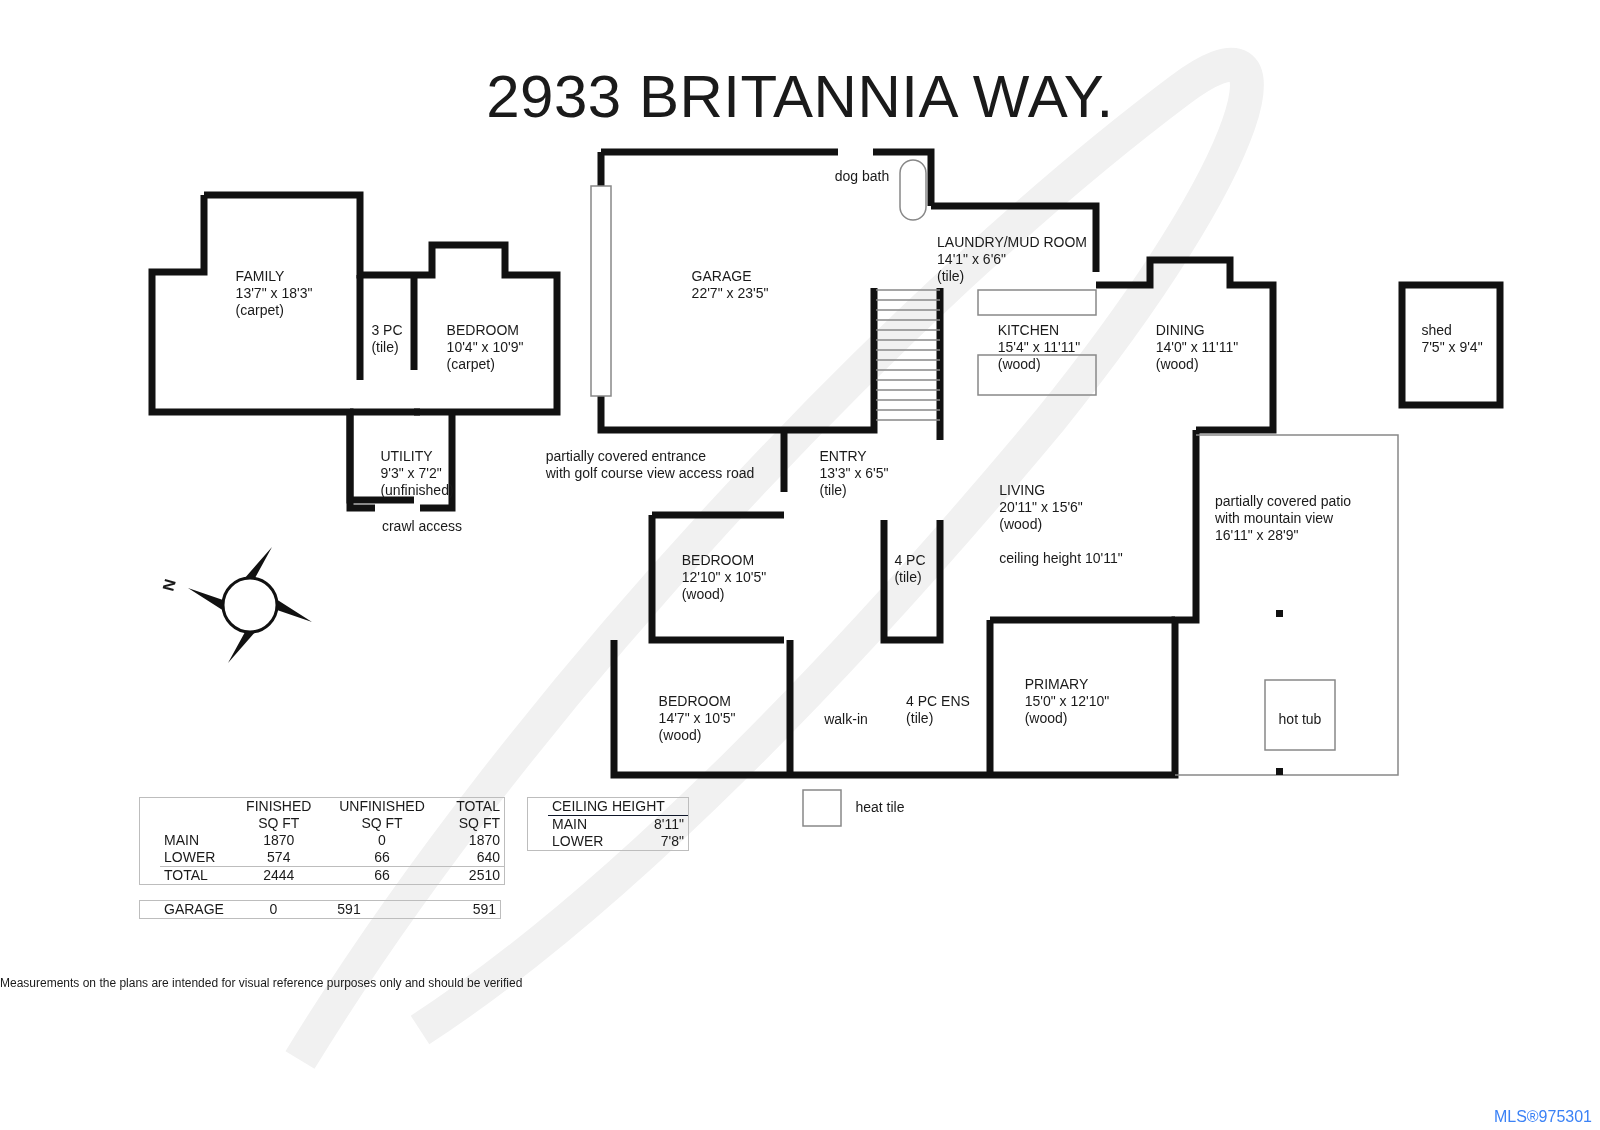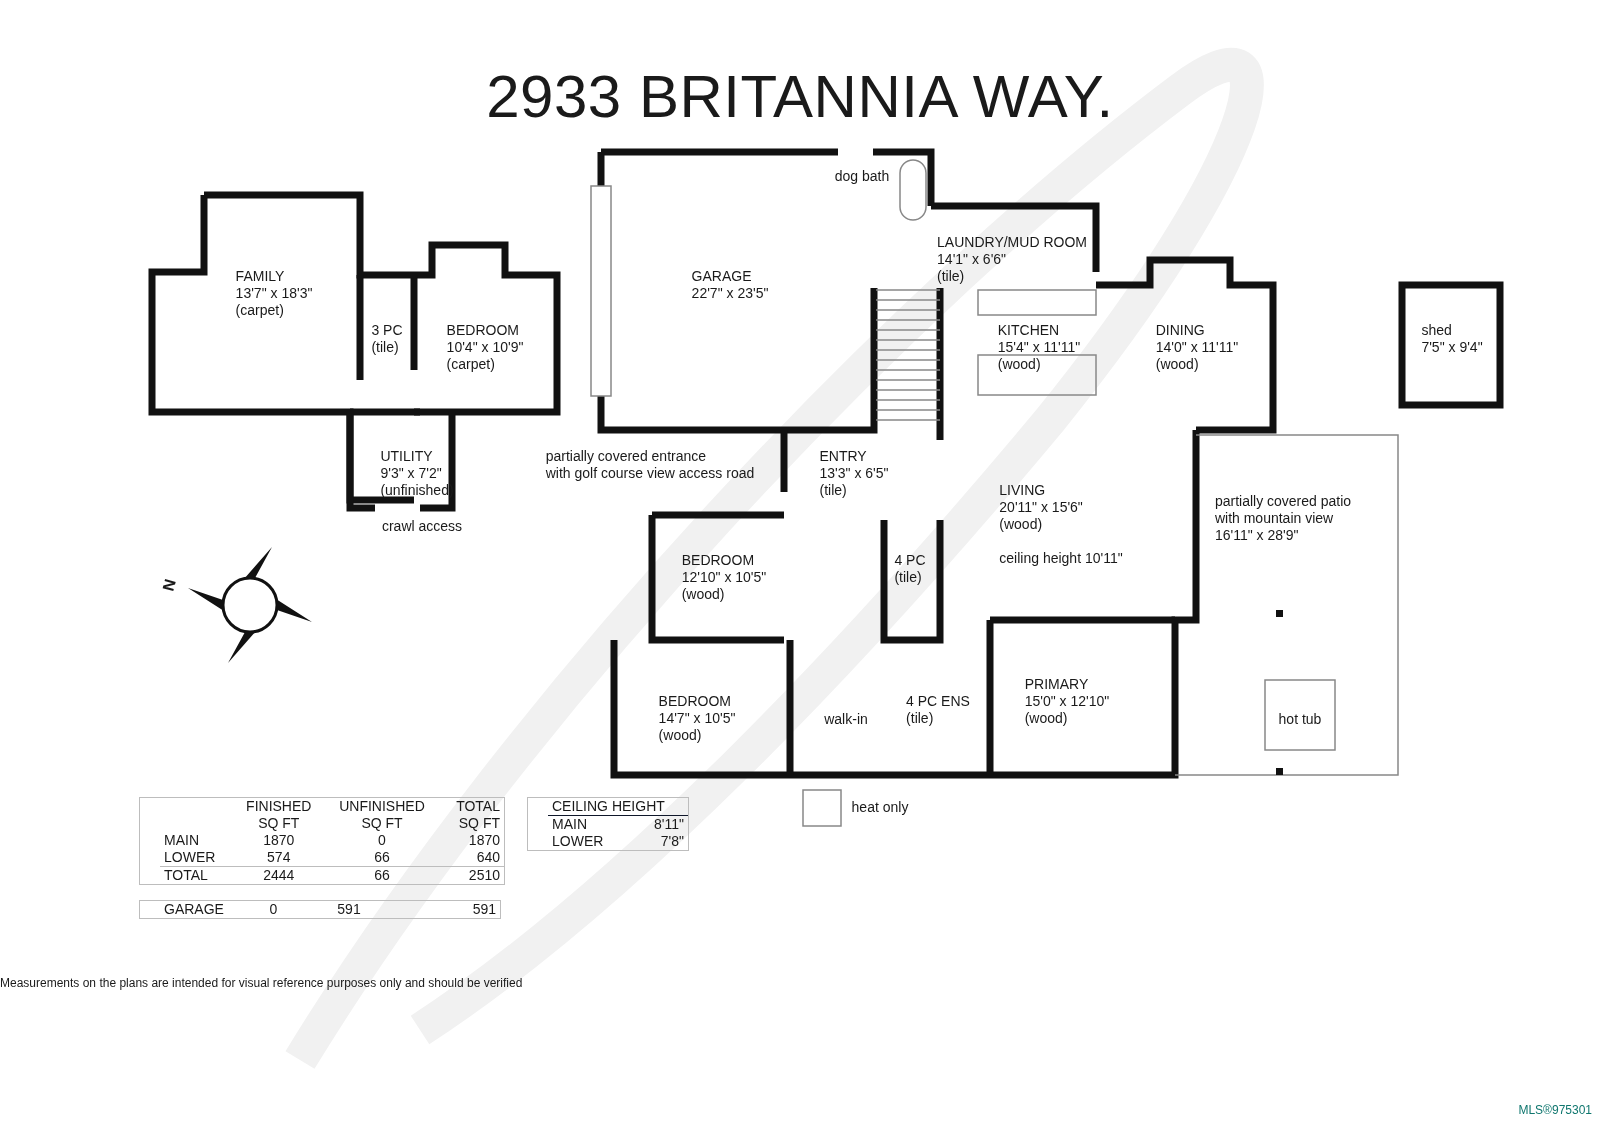--- a/index.html
+++ b/index.html
@@ -9,21 +9,21 @@
            font-size:60px; letter-spacing:0.5px; }
   svg.plan { position:absolute; left:0; top:0; }
   .lbl { position:absolute; text-align:left; font-size:14px; line-height:17px; white-space:nowrap; transform:translateX(-50%); }
   .tbl { position:absolute; border:1px solid #bdbdbd; font-size:14px; line-height:17px;padding-left:20px; }
   .tbl table { border-collapse:collapse; }
   .tbl td { padding:0 4px; }
   .r { text-align:right; }
   .c { text-align:center; }
   .sep td { border-top:1px solid #bdbdbd; }
   .footer { position:absolute; left:0; width:1600px; top:976px; text-align:left; font-size:12px; }
-  .mls { position:absolute; right:8px; bottom:13px; font-size:12px; color:#0f766e; }
+  .mls { position:absolute; right:8px; bottom:4px; font-size:16px; color:#3b82f6; }
   .compass-n { position:absolute; left:164px; top:576px; font-size:16px; font-weight:bold; transform:rotate(-75deg); }
 </style>
 </head>
 <body>
 
 <div class="title">2933 BRITANNIA WAY.</div>
 
 <svg class="plan" width="1600" height="1130">
 
   <path d="M300 1060 C 520 700, 900 300, 1180 90 C 1300 0, 1260 160, 1050 420 C 850 660, 620 900, 420 1030" fill="none" stroke="#f1f1f1" stroke-width="34"></path>
@@ -150,21 +150,21 @@
 <div class="lbl" style="left:938px;top:693px">
   <div>4 PC ENS</div>
   <div>(tile)</div>
 </div>
 <div class="lbl" style="left:1067px;top:676px">
   <div>PRIMARY</div>
   <div>15'0" x 12'10"</div>
   <div>(wood)</div>
 </div>
 <div class="lbl" style="left:1300px;top:711px">hot tub</div>
-<div class="lbl" style="left:880px;top:799px">heat only</div>
+<div class="lbl" style="left:880px;top:799px">heat tile</div>
 
 <div class="tbl" style="left:139px;top:797px;width:344px">
   <table style="width:100%">
     <tbody>
         <tr>
           <td></td>
           <td class="c">FINISHED</td>
           <td class="c">UNFINISHED</td>
           <td class="r">TOTAL</td>
         </tr>

